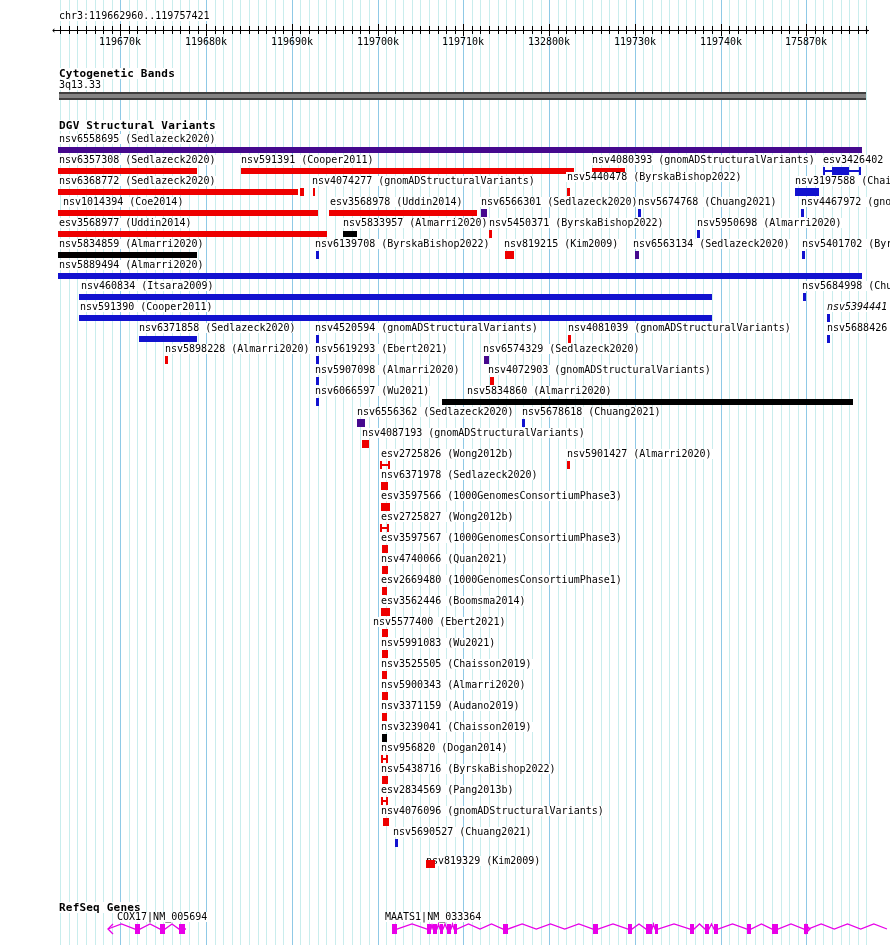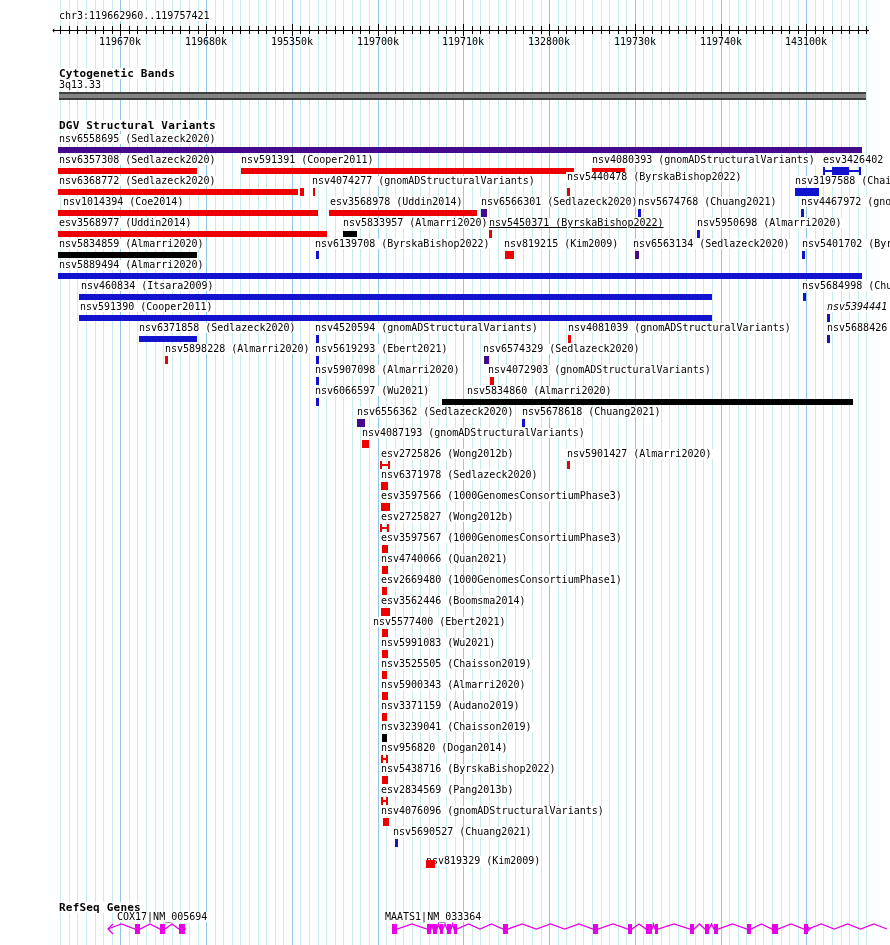--- a/index.html
+++ b/index.html
@@ -205,27 +205,27 @@
       <div class="a" style="left: 806.325px; top: 24px; width: 1px; height: 12px; background: rgb(0, 0, 0);"></div>
       <div class="a" style="left: 814.9px; top: 26px; width: 1px; height: 8px; background: rgb(0, 0, 0);"></div>
       <div class="a" style="left: 823.475px; top: 26px; width: 1px; height: 8px; background: rgb(0, 0, 0);"></div>
       <div class="a" style="left: 832.05px; top: 26px; width: 1px; height: 8px; background: rgb(0, 0, 0);"></div>
       <div class="a" style="left: 840.625px; top: 26px; width: 1px; height: 8px; background: rgb(0, 0, 0);"></div>
       <div class="a" style="left: 849.2px; top: 26px; width: 1px; height: 8px; background: rgb(0, 0, 0);"></div>
       <div class="a" style="left: 857.775px; top: 26px; width: 1px; height: 8px; background: rgb(0, 0, 0);"></div>
       <div class="a" style="left: 866.35px; top: 26px; width: 1px; height: 8px; background: rgb(0, 0, 0);"></div>
       <div class="tick-label" style="left: 98px; top: 37px;">119670k</div>
       <div class="tick-label" style="left: 184px; top: 37px;">119680k</div>
-      <div class="tick-label" style="left: 270px; top: 37px;">195350k</div>
+      <div class="tick-label" style="left: 270px; top: 37px;">119690k</div>
       <div class="tick-label" style="left: 356px; top: 37px;">119700k</div>
       <div class="tick-label" style="left: 441px; top: 37px;">119710k</div>
       <div class="tick-label" style="left: 527px; top: 37px;">132800k</div>
       <div class="tick-label" style="left: 613px; top: 37px;">119730k</div>
       <div class="tick-label" style="left: 699px; top: 37px;">119740k</div>
-      <div class="tick-label" style="left: 784px; top: 37px;">143100k</div>
+      <div class="tick-label" style="left: 784px; top: 37px;">175870k</div>
       <div class="arrow" style="left: 52px; top: 24px;">←</div>
       <div class="arrow" style="left: 861px; top: 24px;">→</div>
     </div>
 
   <div class="hdr" style="left:59px;top:68px;">Cytogenetic Bands</div>
   <div class="lbl" style="left:58px;top:80px;">3q13.33</div>
   <div id="cytoband-bar" class="a" style="left: 59px; top: 92px; width: 807px; height: 8px; background: rgb(132, 132, 132); border-top: 2px solid rgb(63, 63, 63); border-bottom: 2px solid rgb(63, 63, 63); box-sizing: border-box;"></div>
 
   <div class="hdr" style="left:59px;top:120px;">DGV Structural Variants</div>
   <div id="variant-layer">
@@ -260,21 +260,21 @@
       <div class="lbl" style="left: 480px; top: 197px;">nsv6566301 (Sedlazeck2020)</div>
       <div class="a" style="left: 481px; top: 209px; width: 6px; height: 8px; background: rgb(69, 9, 142);"></div>
       <div class="lbl" style="left: 637px; top: 197px;">nsv5674768 (Chuang2021)</div>
       <div class="a" style="left: 638px; top: 209px; width: 3px; height: 8px; background: rgb(18, 18, 207);"></div>
       <div class="lbl" style="left: 800px; top: 197px;">nsv4467972 (gno</div>
       <div class="a" style="left: 801px; top: 209px; width: 3px; height: 8px; background: rgb(18, 18, 207);"></div>
       <div class="lbl" style="left: 58px; top: 218px;">esv3568977 (Uddin2014)</div>
       <div class="a" style="left: 58px; top: 231px; width: 269px; height: 6px; background: rgb(238, 0, 0);"></div>
       <div class="lbl" style="left: 342px; top: 218px;">nsv5833957 (Almarri2020)</div>
       <div class="a" style="left: 343px; top: 231px; width: 14px; height: 6px; background: rgb(0, 0, 0);"></div>
-      <div class="lbl" style="left: 488px; top: 218px; text-decoration: underline;">nsv5450371 (ByrskaBishop2022)</div>
+      <div class="lbl" style="left: 488px; top: 218px;">nsv5450371 (ByrskaBishop2022)</div>
       <div class="a" style="left: 489px; top: 230px; width: 3px; height: 8px; background: rgb(238, 0, 0);"></div>
       <div class="lbl" style="left: 696px; top: 218px;">nsv5950698 (Almarri2020)</div>
       <div class="a" style="left: 697px; top: 230px; width: 3px; height: 8px; background: rgb(18, 18, 207);"></div>
       <div class="lbl" style="left: 58px; top: 239px;">nsv5834859 (Almarri2020)</div>
       <div class="a" style="left: 58px; top: 252px; width: 139px; height: 6px; background: rgb(0, 0, 0);"></div>
       <div class="lbl" style="left: 314px; top: 239px;">nsv6139708 (ByrskaBishop2022)</div>
       <div class="a" style="left: 316px; top: 251px; width: 3px; height: 8px; background: rgb(18, 18, 207);"></div>
       <div class="lbl" style="left: 503px; top: 239px;">nsv819215 (Kim2009)</div>
       <div class="a" style="left: 505px; top: 251px; width: 9px; height: 8px; background: rgb(238, 0, 0);"></div>
       <div class="lbl" style="left: 632px; top: 239px;">nsv6563134 (Sedlazeck2020)</div>

